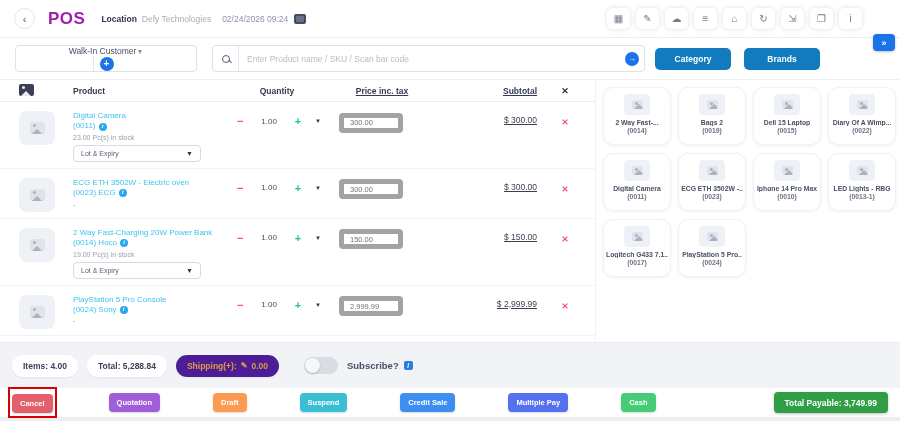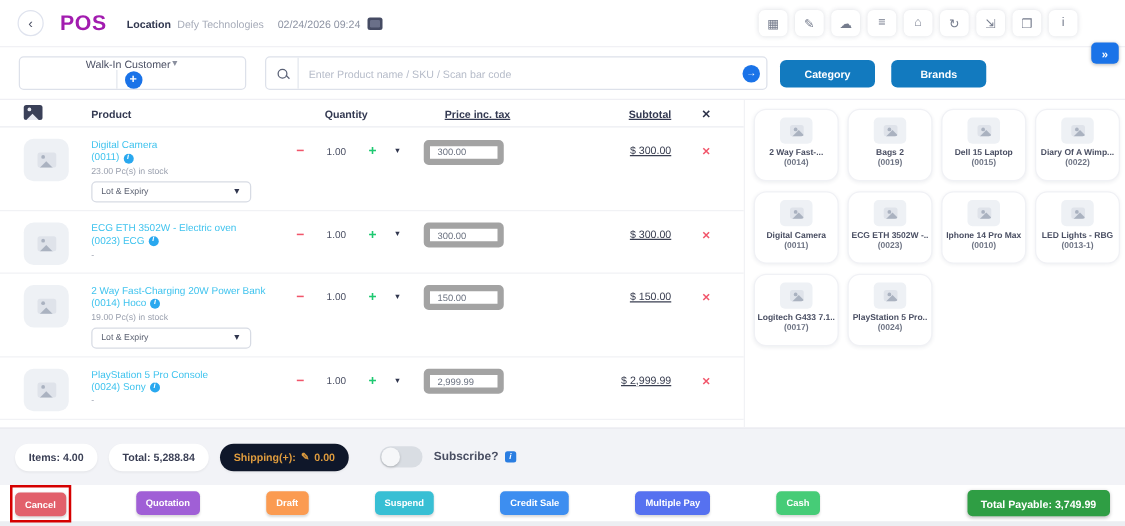--- a/index.html
+++ b/index.html
@@ -18,21 +18,21 @@
   .toolbar { margin-left:auto; margin-right:28px; display:flex; gap:6px; }
   .tool-btn { width:23px; height:21px; border-radius:5px; background:#fff; box-shadow:0 0 4px rgba(50,60,90,.18); border:none; color:#757c8d; font-size:10px; display:flex; align-items:center; justify-content:center; cursor:pointer; }
 
   
   .filterbar { height:42px; display:flex; align-items:center; padding-left:15px; background:#fff; border-bottom:1px solid #efeff4; }
   .customer-group { width:182px; height:27px; border:1px solid #dde1ea; border-radius:4px; display:flex; align-items:center; background:#fff;flex-direction:column; }
   .customer-select { flex:1; display:flex; justify-content:space-between; align-items:center; padding:0 8px; font-size:8.5px; color:#4a4f63; height:100%; cursor:pointer; }
   .sel-caret { color:#8a8f9e; font-size:7px; }
   .add-cell { width:26px; height:100%; border-left:1px solid #e4e7ee; display:flex; align-items:center; justify-content:center; }
   .blue-circle { width:14px; height:14px; border-radius:50%; background:#1a73e8; color:#fff; font-size:10px; font-weight:bold; display:flex; align-items:center; justify-content:center; cursor:pointer; }
-  .search-group { margin-left:15px; width:402px; height:27px; border:1px solid #dde1ea; border-radius:4px; display:flex; align-items:center; background:#fff; }
+  .search-group { margin-left:15px; width:433px; height:27px; border:1px solid #dde1ea; border-radius:4px; display:flex; align-items:center; background:#fff; }
   .mag-box { width:26px; height:100%; border-right:1px solid #e4e7ee; display:flex; align-items:center; justify-content:center; }
   .mag-icon { position:relative; width:8px; height:8px; border:1.4px solid #596075; border-radius:50%; }
   .mag-icon::after { content:""; position:absolute; width:4px; height:1.4px; background:#596075; transform:rotate(45deg); right:-3px; bottom:-1px; }
   .search-input { flex:1; border:none; outline:none; font-size:8.5px; color:#555; padding:0 8px; background:transparent; }
   .search-input::placeholder { color:#b6bcc9; }
   .scan-cell { width:24px; display:flex; align-items:center; justify-content:center; }
   .scan-circle { font-size:8px; }
   .panel-btn { height:22px; width:76px; margin-left:10px; background:#127abf; color:#fff; font-size:8.5px; font-weight:600; border:none; border-radius:5px; cursor:pointer; }
   .panel-btn + .panel-btn { margin-left:13px; }
   .collapse-btn { position:absolute; right:5px; top:34px; width:22px; height:17px; background:#1a73e8; color:#fff; border:none; border-radius:4px; font-size:9px; font-weight:bold; z-index:6; box-shadow:0 1px 3px rgba(0,0,0,.25); cursor:pointer; }
@@ -79,21 +79,21 @@
   .grid-area { flex:1; padding:7px 4px 0 7px; display:grid; grid-template-columns:repeat(4,68px); gap:8px 7px; align-content:start; }
   .card { background:#fff; border:1px solid #f0f1f5; border-radius:10px; box-shadow:0 1px 3px rgba(40,50,80,.07); padding:6px 2px 4px; text-align:center; height:58px; cursor:pointer; }
   .card-thumb { width:26px; height:21px; background:#eef1f5; border-radius:4px; margin:0 auto 4px; display:flex; align-items:center; justify-content:center; }
   .card-thumb .pic-icon { width:11px; height:9px; }
   .card-name { font-size:6.8px; font-weight:bold; color:#4a4f63; white-space:nowrap; overflow:hidden; }
   .card-code { font-size:6.8px; font-weight:bold; color:#6d7383; margin-top:1px; }
 
   
   .summarybar { height:46px; background:#f2f3f7; display:flex; align-items:center; padding-left:12px; border-top:1px solid #e9eaef; }
   .pill { background:#fff; border-radius:14px; padding:6px 11px; font-size:8.5px; font-weight:bold; color:#3a3f55; box-shadow:0 1px 2px rgba(0,0,0,.06); margin-right:9px; }
-  .pill.shipping { background:#0f172a; color:#df9c3e; display:flex; gap:4px; align-items:center; cursor:pointer; }
+  .pill.shipping { background:#4c1d95; color:#df9c3e; display:flex; gap:4px; align-items:center; cursor:pointer; }
   .pencil { font-size:8px; }
   .toggle { width:34px; height:17px; background:#d9dde3; border-radius:9px; position:relative; margin-left:16px; cursor:pointer; }
   .toggle-knob { position:absolute; left:1px; top:1px; width:15px; height:15px; background:#f6f7f9; border-radius:50%; box-shadow:0 1px 2px rgba(0,0,0,.2); }
   .subscribe-label { font-size:9.5px; color:#4a4f63; font-weight:600; margin-left:9px; }
   .subscribe-info { width:9px; height:9px; background:#2a7de1; color:#fff; border-radius:2px; font-size:6.5px; font-style:italic; font-weight:bold; display:flex; align-items:center; justify-content:center; margin-left:5px; cursor:pointer; }
 
   
   .actionbar { height:33px; background:#fff; display:flex; align-items:center; padding:0 12px; position:relative; border-bottom:4px solid #eceef2;gap:48px; }
   .action-btn { height:19px; padding:0 8px; border-radius:4px; color:#fff; font-size:7.5px; font-weight:bold; border:none; margin-right:5px; cursor:pointer; box-shadow:0 1px 2px rgba(0,0,0,.15); }
   .hl-wrap { position:relative; display:inline-block; margin-right:8px; }

